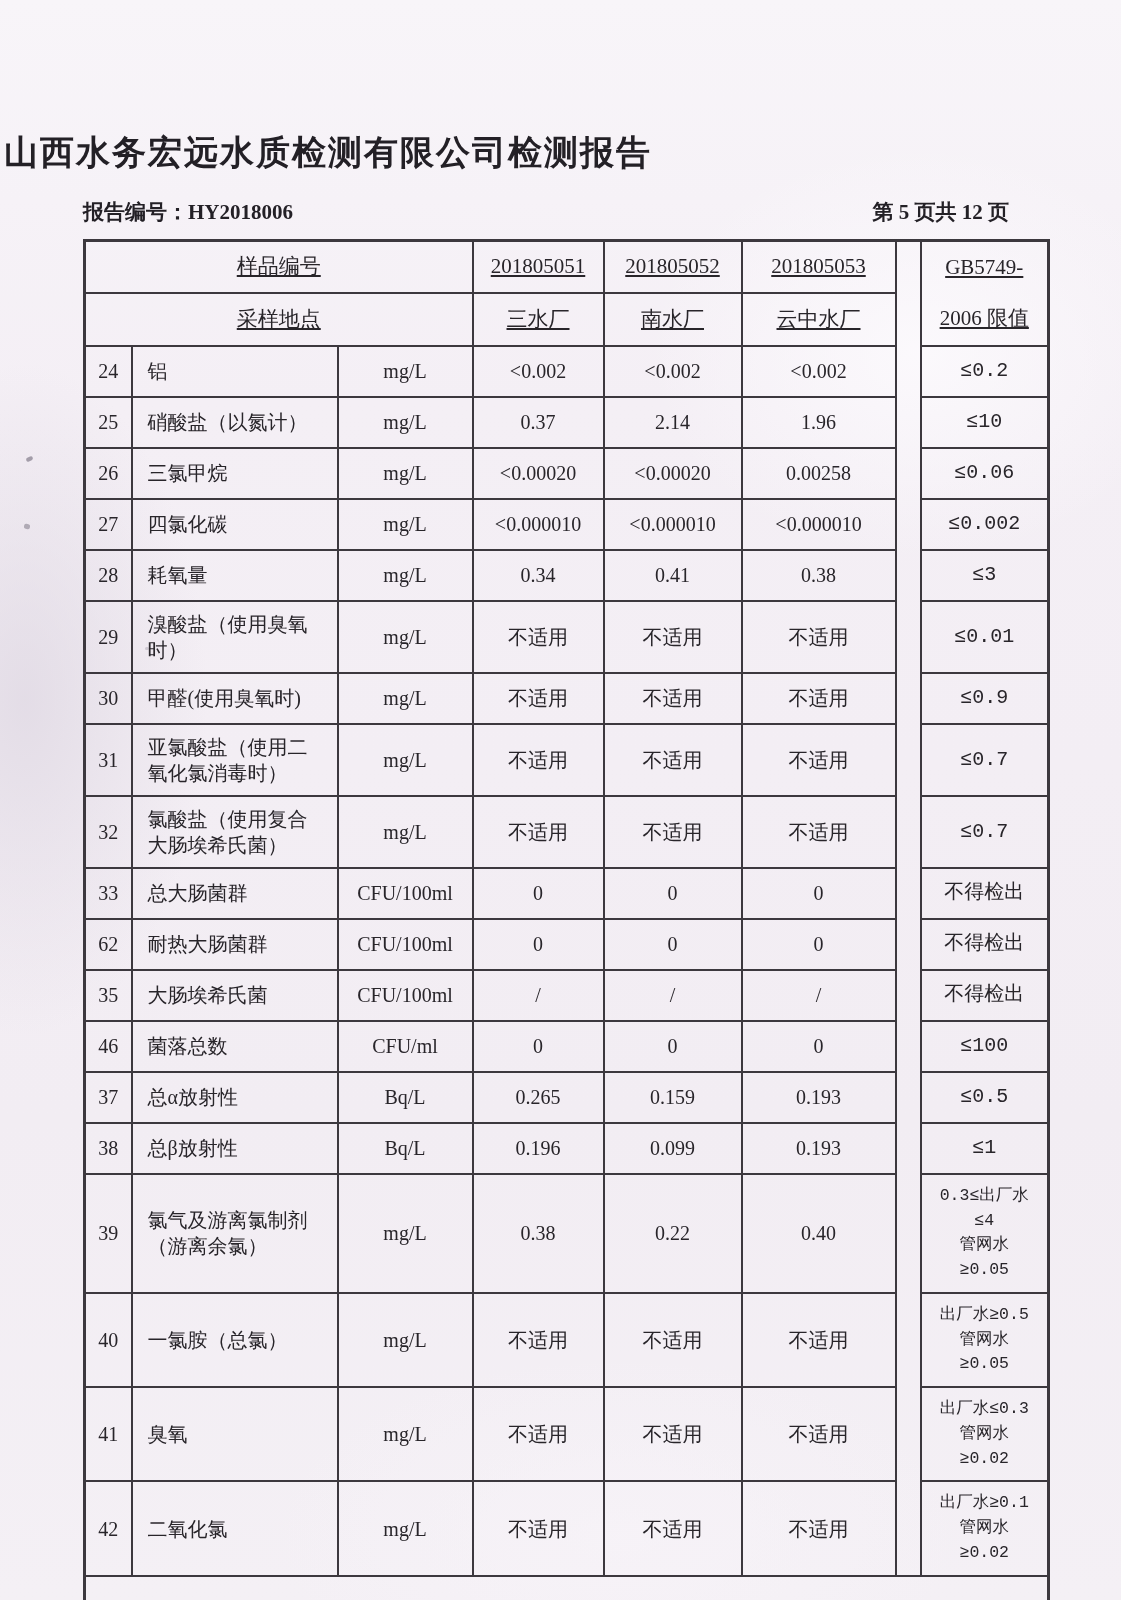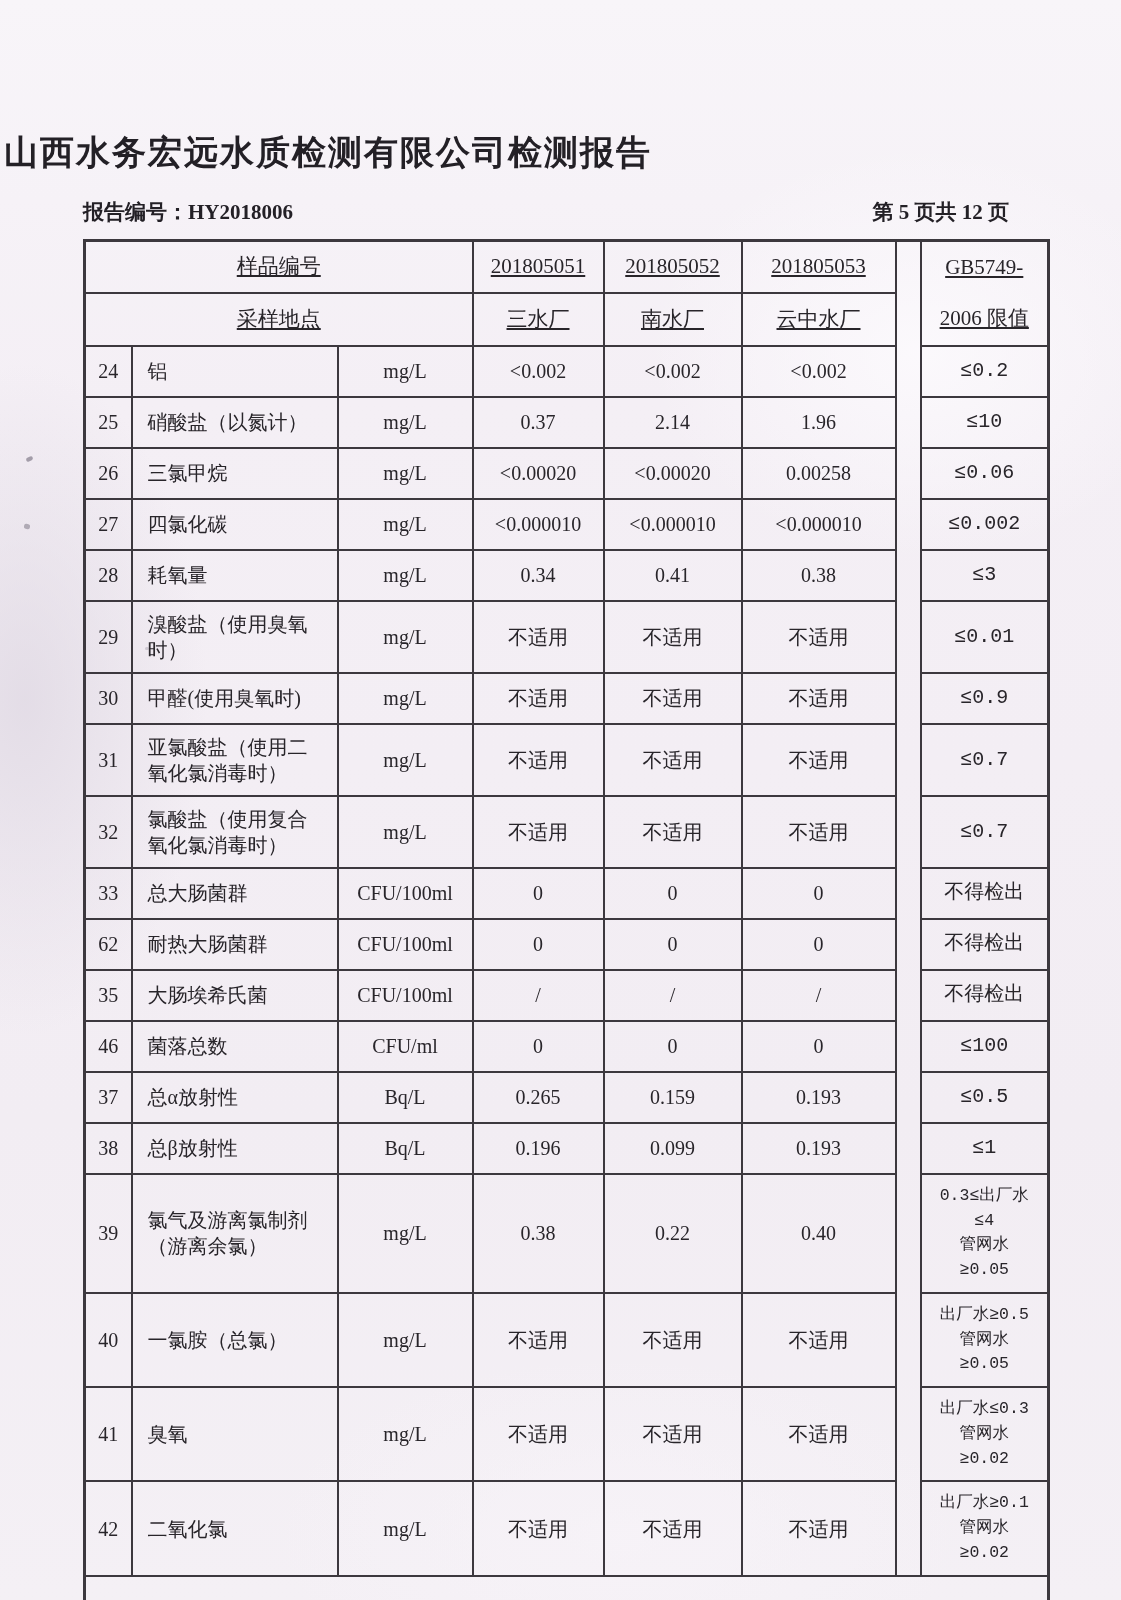--- a/index.html
+++ b/index.html
@@ -182,21 +182,21 @@
     <td class="c-unit">mg/L</td>
     <td class="c-val">不适用</td>
     <td class="c-val">不适用</td>
     <td class="c-val">不适用</td>
     <td class="gap"></td>
     <td class="c-limit">≤0.7</td>
   </tr>
         <tr>
     <td class="c-no">32</td>
     <td class="c-name">氯酸盐（使用复合
-氧化氯消毒时）</td>
+大肠埃希氏菌）</td>
     <td class="c-unit">mg/L</td>
     <td class="c-val">不适用</td>
     <td class="c-val">不适用</td>
     <td class="c-val">不适用</td>
     <td class="gap"></td>
     <td class="c-limit">≤0.7</td>
   </tr>
         <tr>
     <td class="c-no">33</td>
     <td class="c-name">总大肠菌群</td>

